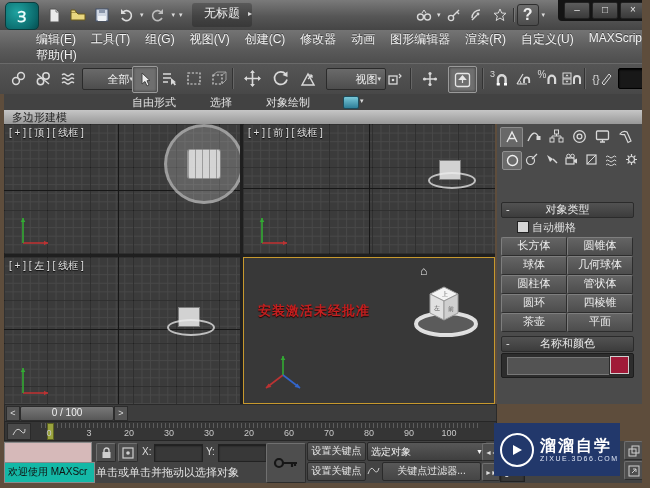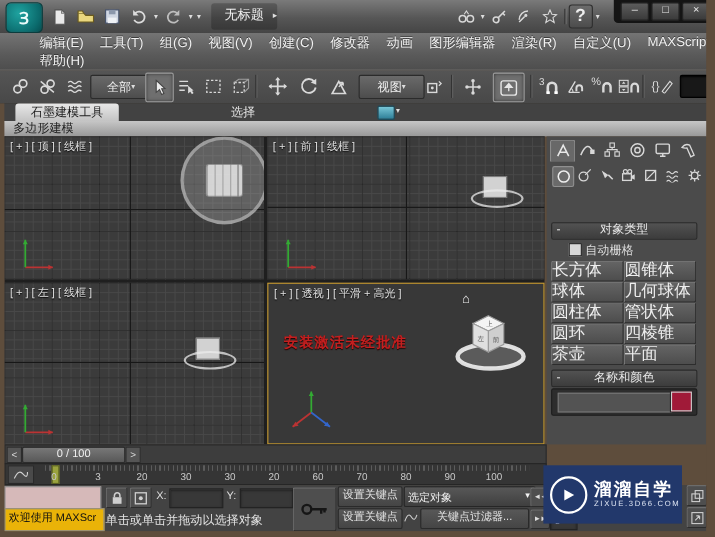--- a/index.html
+++ b/index.html
@@ -33,21 +33,21 @@
   .mrow{position:absolute;left:36px;display:flex;gap:15px;white-space:nowrap}
   .mitem{cursor:default}
   
   .toolbar{left:0;top:63px;width:650px;height:30px;background:linear-gradient(#555,#484848);
     border-top:1px solid #6a6a6a;border-bottom:1px solid #303030}
   .tbtn{position:absolute;top:2px;width:24px;height:25px;display:flex;align-items:center;
     justify-content:center;color:#d9d9d9;border-radius:2px}
   .tbtn.pressed{background:#6f6f6f;border:1px solid #9a9a9a;box-shadow:inset 0 0 3px #2d2d2d}
   .tdrop{position:absolute;top:4px;height:20px;background:linear-gradient(#6a6a6a,#4d4d4d);
     border:1px solid #2b2b2b;border-radius:2px;font-size:11px;color:#f0f0f0;
-    display:flex;align-items:center;justify-content:center;padding:0 4px}
+    display:flex;align-items:center;justify-content:flex-end;padding:0 4px}
   .tsep{position:absolute;top:4px;width:1px;height:21px;background:#333;box-shadow:1px 0 0 #666}
   .blackbox{position:absolute;top:4px;height:19px;background:#181818;border:1px solid #000;
     box-shadow:inset 0 1px 2px #000;border-radius:2px}
   
   .ribbontabs{left:0;top:94px;width:650px;height:16px;background:#424242;font-size:11px}
   .rtab{position:absolute;top:0;height:16px;padding:1px 14px;color:#e3e3e3;line-height:14px}
   .rtab.active{background:linear-gradient(#e8e8e8,#bfbfbf);color:#1c1c1c;border-radius:3px 3px 0 0}
   .ribbonbar{left:0;top:110px;width:650px;height:14px;
     background:linear-gradient(#c6c6c6,#989898);color:#222;font-size:11px;line-height:14px}
   
@@ -84,21 +84,21 @@
   .cp-cat.active{background:#6a6a6a;border:1px solid #909090}
   .dropdown{position:absolute;background:linear-gradient(#585858,#3f3f3f);border:1px solid #262626;
     color:#f2f2f2;font-size:11px;display:flex;align-items:center;justify-content:space-between;
     padding:0 3px;border-radius:2px}
   .rollhead{position:absolute;height:14px;background:linear-gradient(#525252,#3c3c3c);
     border:1px solid #2b2b2b;border-radius:2px;color:#e8e8e8;font-size:11px;line-height:12px;
     text-align:center}
   .rollhead .minus{position:absolute;left:4px;top:0}
   .cbtn{position:absolute;width:64px;height:17px;background:linear-gradient(#646464,#4d4d4d);
     border:1px solid #2d2d2d;border-top-color:#7e7e7e;border-left-color:#7e7e7e;border-radius:2px;
-    color:#eee;font-size:15px;line-height:15px;}
+    color:#eee;font-size:11px;line-height:15px;text-align:center}
   .checkbox{position:absolute;width:10px;height:10px;background:#d6d6d6;border:1px solid #222}
   .namefield-outer{position:absolute;background:#2d2d2d;border:1px solid #1d1d1d;border-radius:2px}
   .namefield{position:absolute;background:#535353;border:1px solid #777;height:14px}
   .swatch{position:absolute;width:17px;height:16px;background:#a01a38;border:1px solid #cfcfcf;
     box-shadow:0 0 0 1px #2a2a2a}
   
   .timeslider{left:4px;top:404px;width:491px;height:16px;background:#3d3d3d;border:1px solid #2a2a2a}
   .ts-btn{position:absolute;top:1px;width:12px;height:13px;background:#555;border:1px solid #2c2c2c;
     color:#ddd;font-size:9px;line-height:12px;text-align:center}
   .ts-handle{position:absolute;left:15px;top:1px;width:92px;height:13px;
@@ -109,21 +109,21 @@
     background:repeating-linear-gradient(90deg,#5c5c5c 0 1px,transparent 1px 4px)}
   .ticklabel{position:absolute;top:6px;font-size:9px;color:#c9c9c9;transform:translateX(-50%)}
   .framemarker{position:absolute;left:42px;top:1px;width:5px;height:15px;background:#9aa33e;
     border:1px solid #5d6321}
   .curve-btn{position:absolute;left:2px;top:1px;width:22px;height:15px;background:#4a4a4a;
     border:1px solid #2a2a2a;display:flex;align-items:center;justify-content:center}
   
   .statusbar{left:4px;top:441px;width:638px;height:42px;background:#434343}
   .listener-pink{position:absolute;left:0;top:1px;width:86px;height:19px;background:#d6b9b9;
     border:1px solid #8a8a8a}
-  .listener-white{position:absolute;left:0;top:21px;width:86px;height:19px;background:#eab308;
+  .listener-white{position:absolute;left:0;top:21px;width:86px;height:19px;background:#14b8a6;
     border:1px solid #8a8a8a;color:#111;font-size:10px;line-height:18px;padding-left:3px;white-space:nowrap;overflow:hidden}
   .sbtn{position:absolute;background:#4e4e4e;border:1px solid #2c2c2c;border-top-color:#707070;
     border-left-color:#707070;color:#ddd;display:flex;align-items:center;justify-content:center;border-radius:2px}
   .slabel{position:absolute;font-size:10px;color:#ddd}
   .sfield{position:absolute;height:14px;background:#383838;border:1px solid #222;
     box-shadow:inset 0 1px 2px #1a1a1a;color:#eee;font-size:10px;line-height:13px;padding-left:3px}
   .prompt{position:absolute;left:92px;top:24px;font-size:11px;color:#e4e4e4;white-space:nowrap}
   .skeybtn{position:absolute;font-size:10px;color:#e4e4e4;background:linear-gradient(#585858,#454545);
     border:1px solid #2a2a2a;text-align:center;border-radius:2px}
   .playglyph{font-size:7px;color:#ddd;letter-spacing:-1px}
@@ -367,22 +367,23 @@
   <span class="tbtn" style="left:588px;width:28px">
       <span style="font-size:11px">{}</span>
       <svg width="12" height="13">
         <path d="M2,11 L9,2 L11,4 L4,13 Z" fill="none" stroke="#d9d9d9"></path>
       </svg>
     </span>
   <div class="blackbox" style="left:618px;width:34px"></div>
 </div>
 
 <div class="abs ribbontabs">
-  <span class="rtab active" style="left:14px">石墨建模工具</span>
+  <span class="rtab" style="left:118px">自由形式</span>
   <span class="rtab" style="left:196px">选择</span>
+  <span class="rtab" style="left:252px">对象绘制</span>
   <span class="abs" style="left:343px;top:2px;width:14px;height:11px;background:linear-gradient(#79c7d8,#2e7f98);border:1px solid #1d4c5c;border-radius:2px"></span>
   <span class="abs caret" style="left:360px;top:3px">▾</span>
 </div>
 <div class="abs ribbonbar">
   <span style="padding-left:12px">多边形建模</span>
 </div>
 
 <div class="abs vpzone">
 
   <div class="vp" style="left:0;top:0;width:236px;height:130px">
@@ -423,21 +424,20 @@
     <svg class="abs" style="left:14px;bottom:6px" width="36" height="36">
       <path d="M5,31 L30,31" stroke="#b33" stroke-width="1.6"></path>
         <path d="M30,31 l-4,-2.3 v4.6 Z" fill="#b33"></path>
       <path d="M5,31 L5,6" stroke="#3a3" stroke-width="1.6"></path>
         <path d="M5,6 l-2.3,4 h4.6 Z" fill="#3a3"></path>
     </svg>
   </div>
 
   <div class="vp persp" style="left:239px;top:133px;width:250px;height:145px;border:1px solid #c7992e;background:#383838">
 
-    <span class="vp-label">[ + ] [ 透视 ] [ 平滑 + 高光 ]</span>
     <span class="home" style="left:176px;top:6px">⌂</span>
     <span class="redmark">安装激活未经批准</span>
     <svg class="abs" style="left:168px;top:52px" width="68" height="28">
       <ellipse cx="34" cy="14" rx="30" ry="11" fill="rgba(255,255,255,0.18)" stroke="rgba(250,250,250,0.85)" stroke-width="4"></ellipse>
     </svg>
     <svg class="abs" style="left:178px;top:26px" width="44" height="44">
       <polygon points="22,3 36,10 22,17 8,10" fill="#f4f4f4" stroke="#9a9a9a"></polygon>
       <polygon points="8,10 22,17 22,36 8,29" fill="#e0e0e0" stroke="#9a9a9a"></polygon>
       <polygon points="36,10 22,17 22,36 36,29" fill="#cfcfcf" stroke="#9a9a9a"></polygon>
       <text x="20" y="12" font-size="6" fill="#555">上</text>

